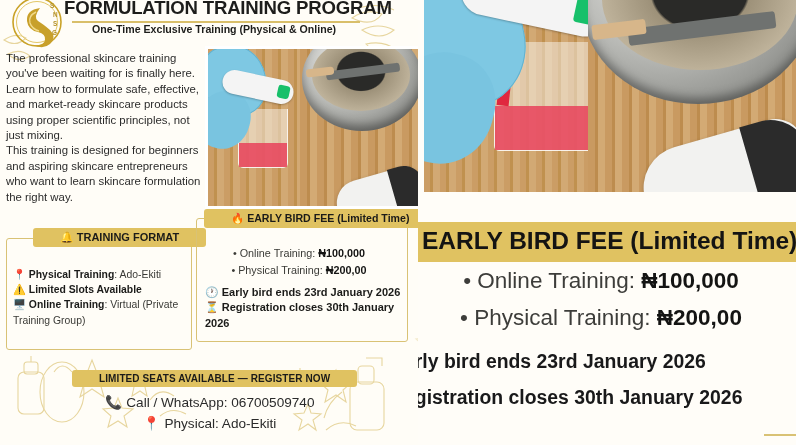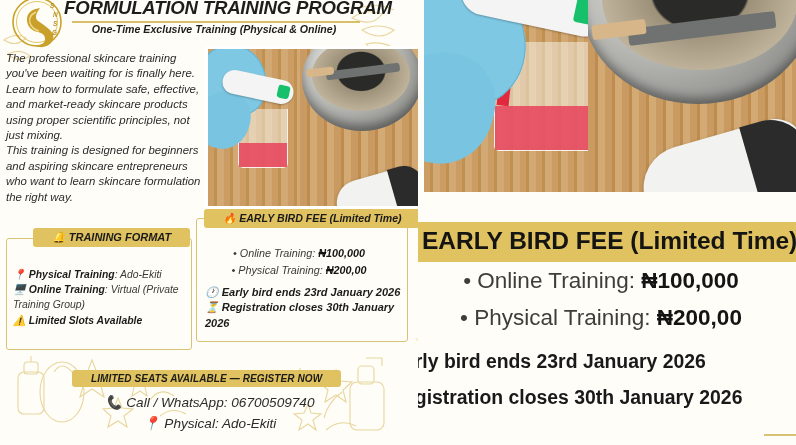--- a/index.html
+++ b/index.html
@@ -8,21 +8,21 @@
     background:#fdfbf5;
     font-family:"Liberation Sans", sans-serif;
     position:relative;
   }
   #root{position:absolute;inset:0;width:796px;height:445px;overflow:hidden;background:#fffdf7;}
 
   
   .deco{position:absolute;pointer-events:none;stroke:#e3cf8f;fill:none;stroke-width:1.1;opacity:.85;}
 
   
-  .flyer{position:absolute;left:0;top:0;width:424px;height:445px;font-style:italic;}
+  .flyer{position:absolute;left:0;top:0;width:424px;height:445px;}
 
   .logo{position:absolute;left:6px;top:-4px;width:62px;height:58px;}
 
   .title{
     position:absolute;left:64px;top:-2px;width:300px;
     font-size:18.6px;font-weight:bold;letter-spacing:-.2px;
     color:#1d1d1b;text-align:center;line-height:20px;white-space:nowrap;
   }
   .title-rule{position:absolute;left:72px;top:21px;width:288px;height:2px;background:#d9bf6a;}
   .subtitle{
@@ -71,21 +71,21 @@
     background:radial-gradient(ellipse at 50% 45%,#2a2a28 0 34%,#9d9179 36%,#bdb199 70%,#cdc2a9 100%);}
   .pr-spat{position:absolute;left:26px;top:18px;width:74px;height:9px;background:#6f7270;border-radius:3px;transform:rotate(-7deg);}
   .pr-spat-h{position:absolute;left:6px;top:19px;width:28px;height:8px;background:#d7b68a;border-radius:3px;transform:rotate(-7deg);}
   .pr-mixer{position:absolute;right:-6px;bottom:-14px;width:88px;height:46px;background:#f2f2f0;border-radius:26px 18px 18px 26px;transform:rotate(-16deg);box-shadow:0 2px 4px rgba(0,0,0,.3);}
   .pr-mixer-b{position:absolute;right:-2px;top:-1px;width:32px;height:46px;background:#2b2b2b;border-radius:0 20px 20px 0;}
 
   
   .card{position:absolute;border:1.4px solid #d9c275;border-radius:3px;background:transparent;}
   .chip{
     display:inline-block;background:#e0c濃;background:#e0c261;color:#1b1b19;
-    font-weight:bold;padding:3px 19px;border-radius:3px;white-space:nowrap;
+    font-weight:bold;padding:3px 27px;border-radius:3px;white-space:nowrap;
   }
 
   .format-card{left:6px;top:238px;width:184px;height:110px;}
   .format-chip{position:absolute;left:26px;top:-11px;font-size:11px;}
   .format-list{position:absolute;left:6px;top:28px;width:176px;font-size:10.4px;line-height:15.2px;color:#3a3a36;}
   .format-list b{color:#1b1b19;margin-top:11px;}
 
   .fee-card{left:196px;top:218px;width:210px;height:122px;}
   .fee-chip{position:absolute;left:7px;top:-10px;font-size:10.6px;}
   .fee-lines{position:absolute;left:0;top:26px;width:204px;text-align:center;font-size:10.8px;line-height:17px;color:#3a3a36;}
@@ -211,26 +211,26 @@
       <div class="chip format-chip">
         <span class="ico">🔔</span>
         <span>TRAINING FORMAT</span>
       </div>
       <div class="format-list">
         <div>
           <span class="ico">📍</span>
           <b>Physical Training</b><span>: Ado-Ekiti</span>
         </div>
         <div>
+          <span class="ico">⚠️</span>
+          <b>Limited Slots Available</b>
+        </div>
+        <div>
           <span class="ico">🖥️</span>
           <b>Online Training</b><span>: Virtual (Private Training Group)</span>
-        </div>
-        <div>
-          <span class="ico">⚠️</span>
-          <b>Limited Slots Available</b>
         </div>
       </div>
     </div>
 
     <div class="card fee-card">
       <div class="chip fee-chip">
         <span class="ico">🔥</span>
         <span>EARLY BIRD FEE (Limited Time)</span>
       </div>
       <div class="fee-lines">

